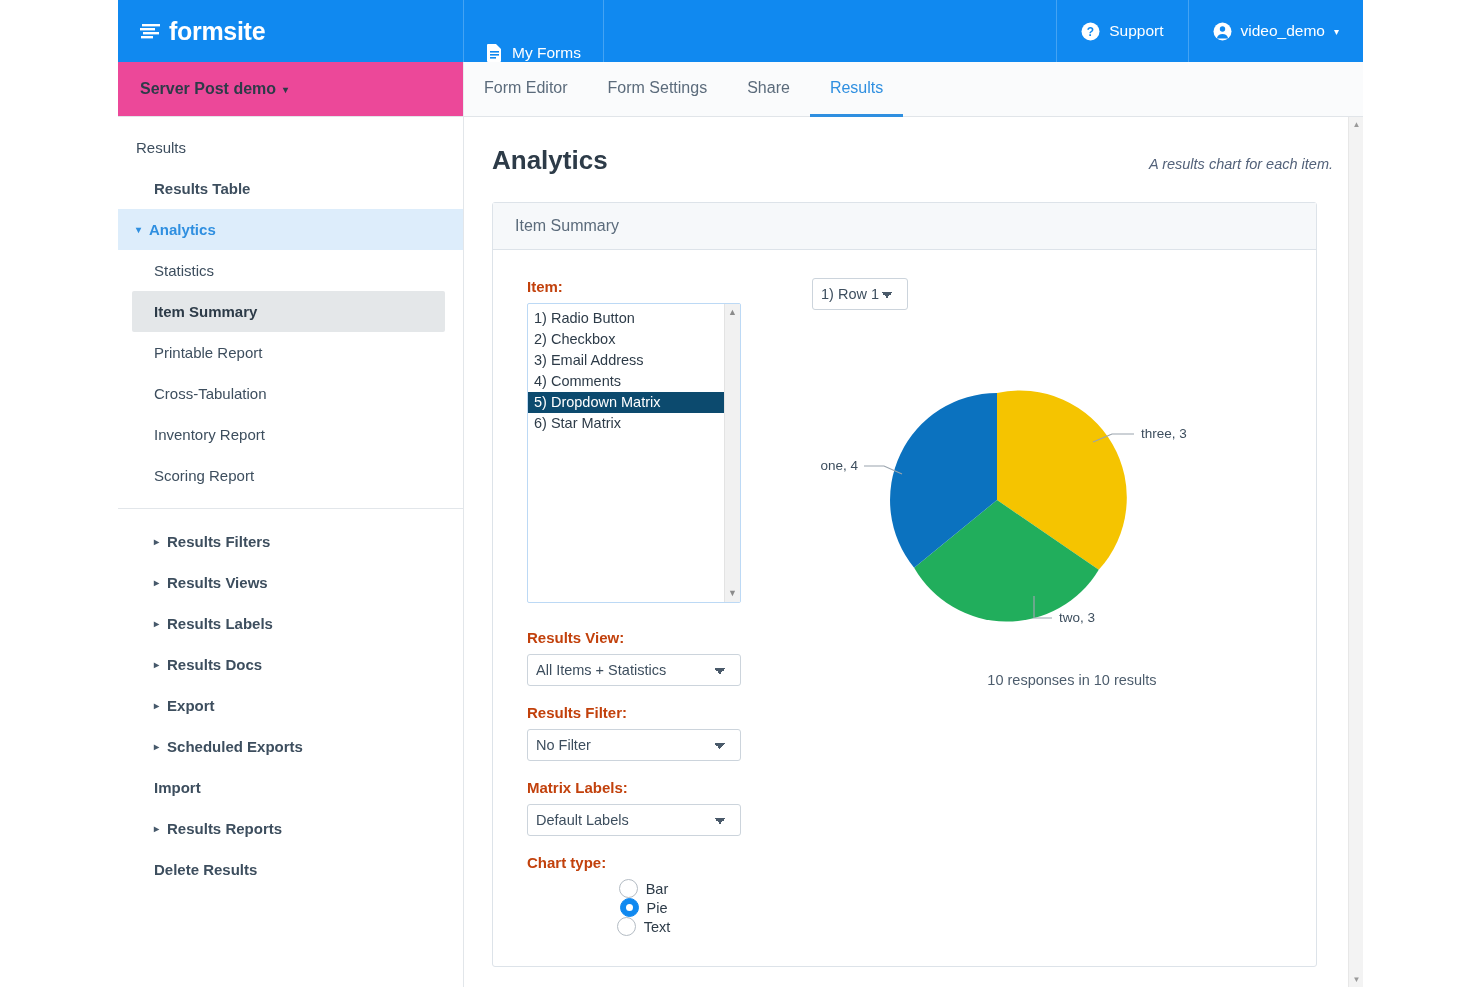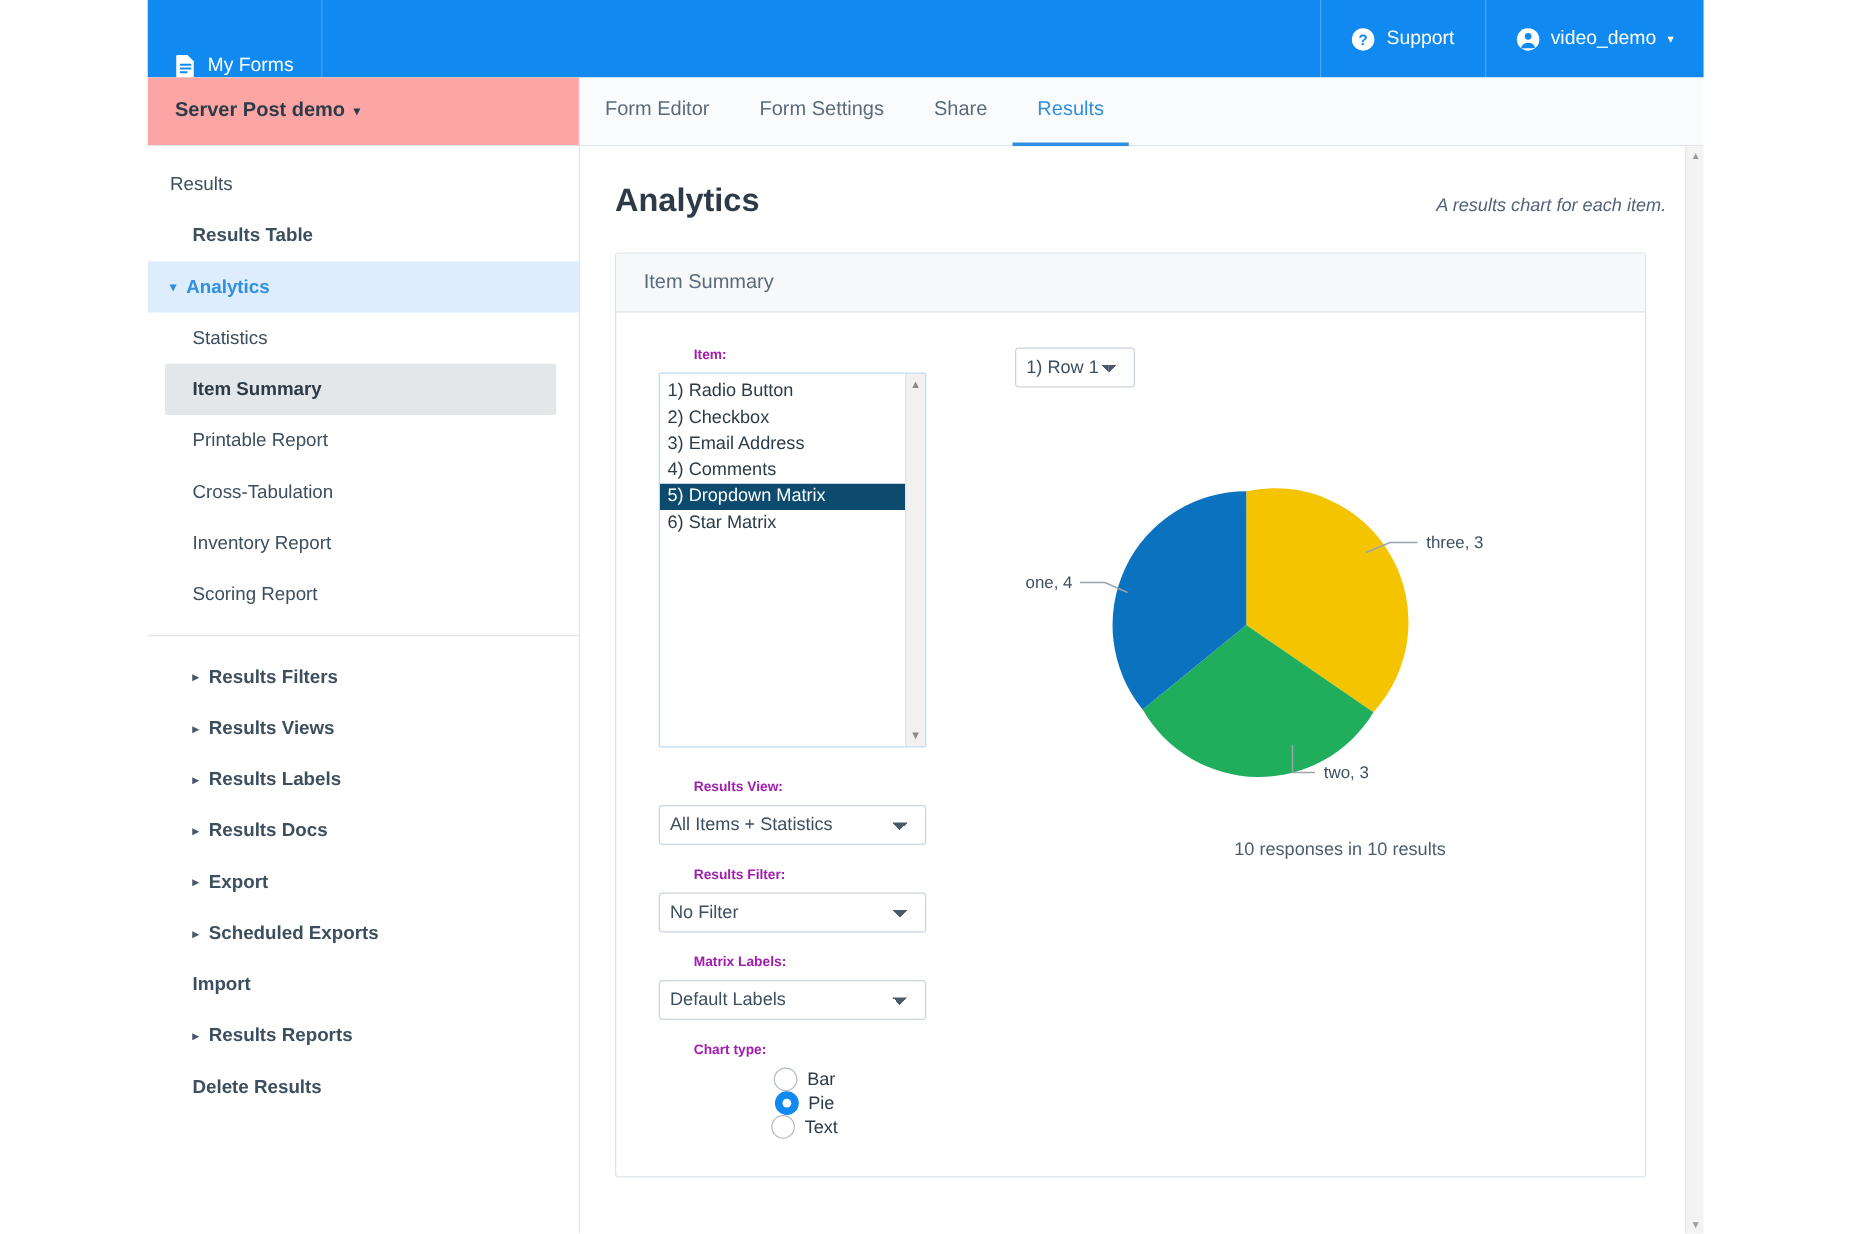--- a/index.html
+++ b/index.html
@@ -68,21 +68,21 @@
     height: 55px;
     background: #fafbfc;
     border-bottom: 1px solid #e1e5e9;
     align-items: stretch;
   }
   .formname {
     display: flex; align-items: center;
     width: 346px;
     padding: 0 22px;
     font-size: 16px; font-weight: bold; color: #2d3b48;
-    background: #fca5a5;
+    background: #ec4899;
     border-right: 1px solid #e8ecef;
     cursor: pointer;
   }
   .caret-down { margin-left: 7px; font-size: 10px; }
   .tabs { display: flex; align-items: stretch; }
   .tab {
     display: flex; align-items: center;
     padding: 0 20px;
     font-size: 16px;
     color: #5b6b7b;
@@ -177,23 +177,22 @@
   }
   .card-body {
     padding: 28px 22px 30px 34px;
     display: flex;
     min-height: 680px;
   }
   .col-left { width: 255px; flex-shrink: 0; }
   .col-right { flex: 1; padding-left: 30px; }
 
   .fieldlabel {
-    font-size: 11px; font-weight: bold; color: #a21caf;
+    font-size: 15px; font-weight: bold; color: #c2410c;
     margin-bottom: 8px;
-    margin-left: 28px;
   }
 
   
   .listbox {
     width: 214px; height: 300px;
     border: 1px solid #bcd9f5;
     border-radius: 2px;
     background: #fff;
     display: flex;
     overflow: hidden;
@@ -307,20 +306,31 @@
   .pagescroll .arr-up { top: 0; }
   .pagescroll .arr-dn { bottom: 0; }
 </style>
 </head>
 <body>
 
 <div class="page">
   <div class="app">
 
     <div class="topbar">
+      <div class="brand">
+        <div class="brand-logo">
+          <svg class="logo-mark" width="22" height="20" viewBox="0 0 22 20">
+            <rect x="2" y="3" width="18" height="2.4" fill="#ffffff"></rect>
+            <rect x="0" y="7" width="15" height="2.4" fill="#ffffff"></rect>
+            <rect x="3" y="11" width="16" height="2.4" fill="#ffffff"></rect>
+            <rect x="1" y="15" width="12" height="2.4" fill="#ffffff"></rect>
+          </svg>
+          <span>formsite</span>
+        </div>
+      </div>
 
       <div class="topnav-item">
         <svg width="17" height="19" viewBox="0 0 17 19">
           <path d="M2 1h8l5 5v12a1 1 0 0 1-1 1H2a1 1 0 0 1-1-1V2a1 1 0 0 1 1-1z" fill="#ffffff"></path>
           <rect x="4" y="8" width="9" height="1.6" fill="#1089f0"></rect>
           <rect x="4" y="11" width="9" height="1.6" fill="#1089f0"></rect>
           <rect x="4" y="14" width="6" height="1.6" fill="#1089f0"></rect>
         </svg>
         <span>My Forms</span>
       </div>

